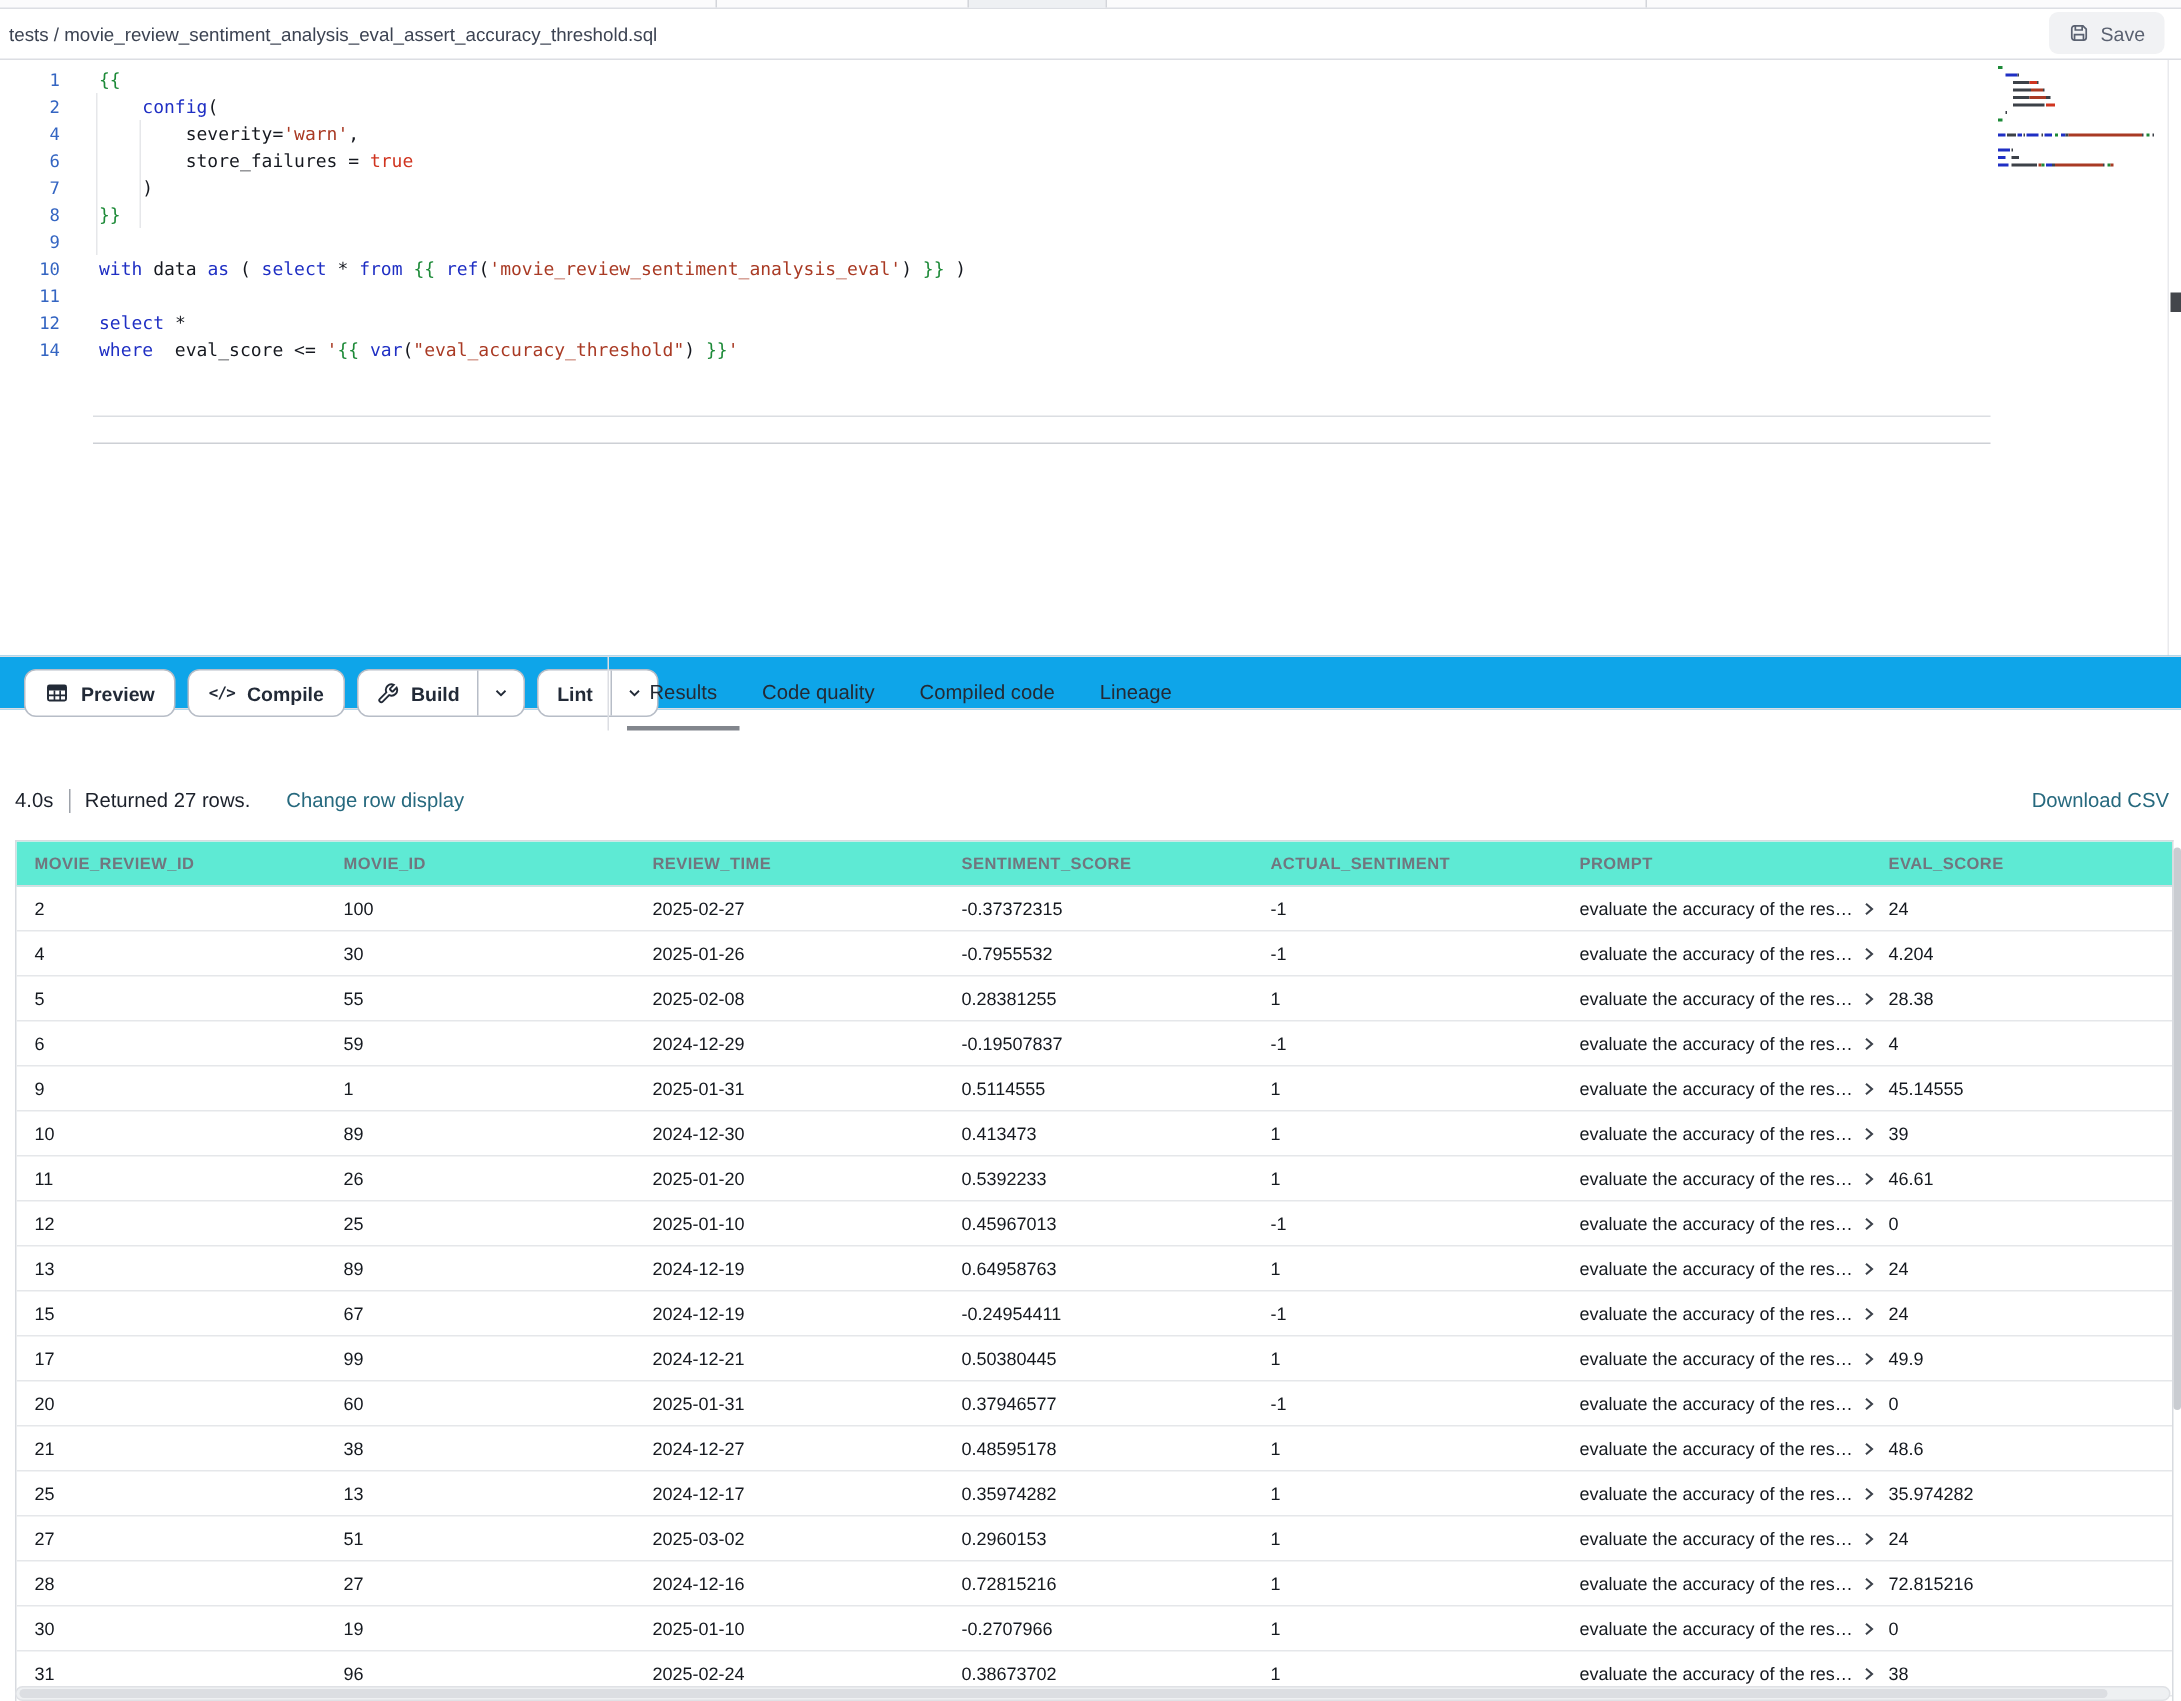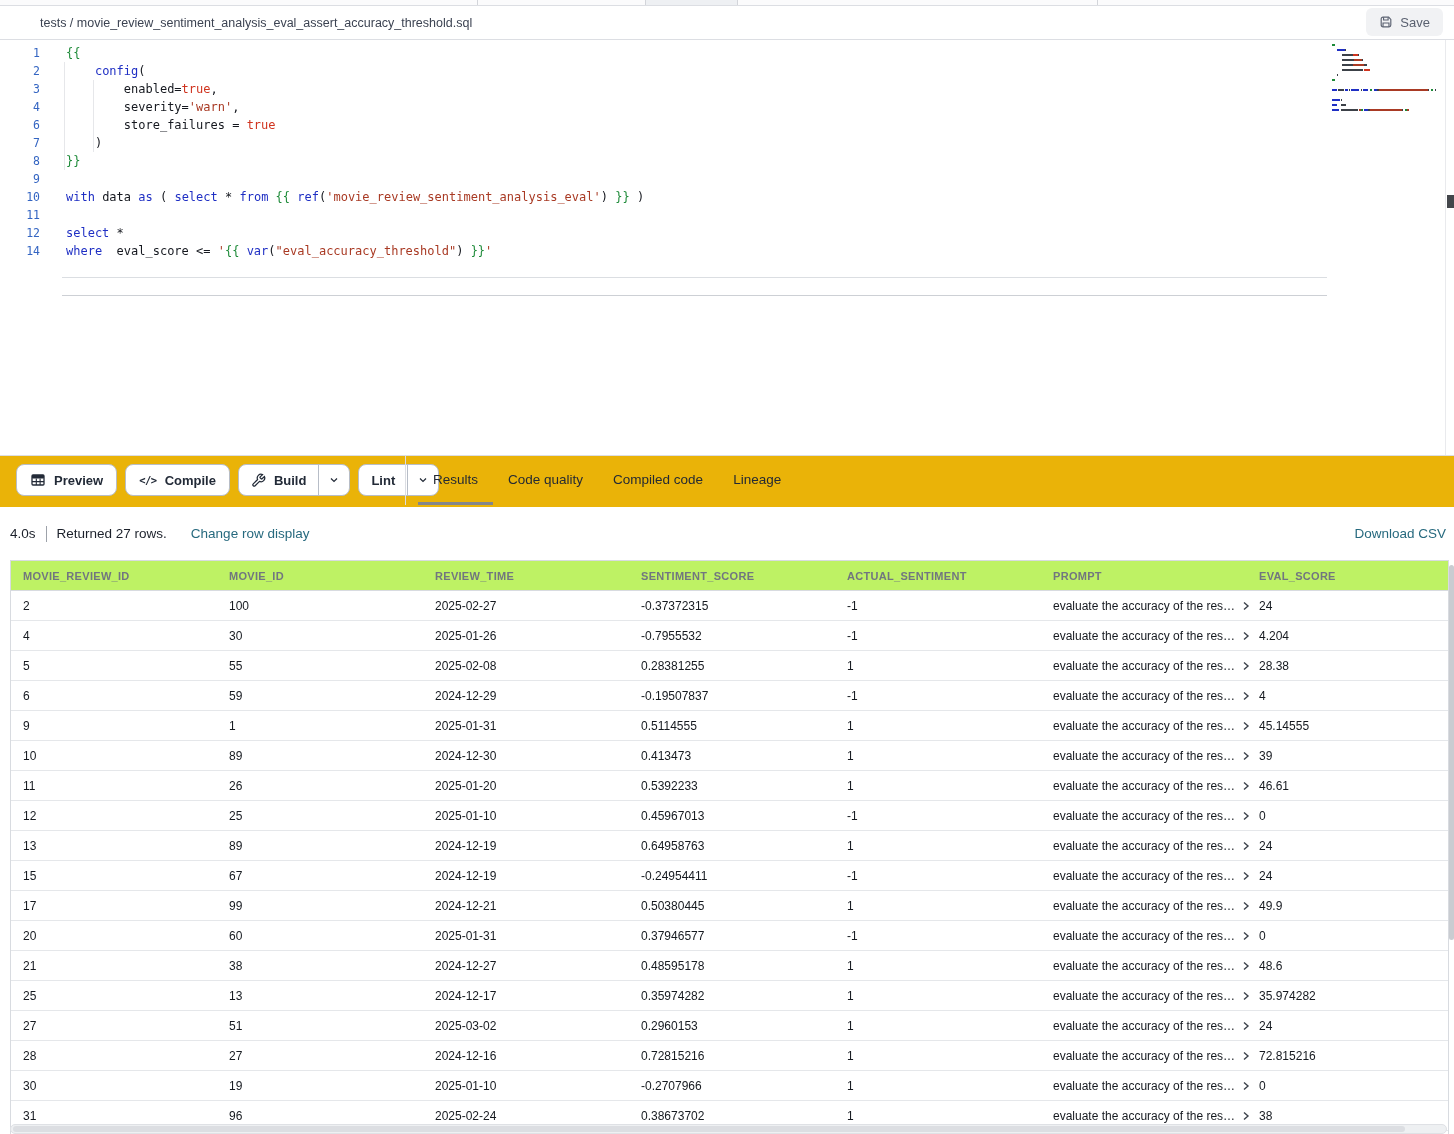--- a/index.html
+++ b/index.html
@@ -6,21 +6,21 @@
   body {
     width:1454px; height:1134px; position:relative; overflow:hidden;
     background:#fff; font-family:"Liberation Sans", sans-serif; color:#1c212b;
   }
   
   .top-strip { position:absolute; left:0; top:0; width:100%; height:6px; background:#fbfbfc; border-bottom:1px solid #dcdee3; }
   .strip-seg { position:absolute; top:0; height:5px; background:#eef0f3; }
   .strip-div { position:absolute; top:0; width:1px; height:5px; background:#d3d5da; }
   
   .crumb-bar { position:absolute; left:0; top:6px; width:100%; height:34px; background:#fff; border-bottom:1px solid #dcdee3; display:flex; align-items:center; }
-  .breadcrumb { margin-left:40px; font-size:12.5px; color:#3c4352; }
+  .breadcrumb { margin-left:6px; font-size:12.5px; color:#3c4352; }
   .save-btn { position:absolute; right:11px; top:2px; height:28px; display:inline-flex; align-items:center; gap:7px; padding:0 13px; background:#f1f2f4; border-radius:6px; color:#5a6170; font-size:13px; cursor:pointer; }
   .save-btn svg { display:block; }
   
   .editor { position:absolute; left:0; top:40px; width:100%; height:415px; background:#fff; font-family:"DejaVu Sans Mono", monospace; font-size:12px; }
   .code-lines { position:absolute; left:0; top:4px; }
   .cl { height:18px; line-height:18px; white-space:pre; position:relative; }
   .ln { display:inline-block; width:40px; text-align:right; color:#3465c2; font-size:11.5px; }
   .ct { margin-left:26px; }
   .tok-k { color:#1f2fc4; }
   .tok-s { color:#a93a24; }
@@ -29,42 +29,42 @@
   .tok-p { color:#15181f; }
   .guide { position:absolute; width:1px; background:#e6e7ea; }
   .curline { position:absolute; left:62px; top:237px; width:1265px; height:19px; border-top:1px solid #dbdee2; border-bottom:1px solid #cdd0d5; pointer-events:none; }
   .minimap { position:absolute; left:1332px; top:4px; width:112px; }
   .mm-line { height:5px; white-space:nowrap; font-size:0; }
   .mm-seg { display:inline-block; height:2px; }
   .bg-k{background:#1f2fc4}.bg-s{background:#a93a24}.bg-r{background:#d0341f}.bg-b{background:#1d8a38}.bg-p{background:#3c4148}.bg-sp{background:transparent}
   .ed-sep { position:absolute; left:1445px; top:0; width:1px; height:415px; background:#e9eaed; }
   .ed-thumb { position:absolute; left:1447px; top:155px; width:7px; height:13px; background:#43464b; }
   
-  .toolbar-row { position:absolute; left:0; top:455px; width:100%; height:56px; background:#eab308; border-top:1px solid #dcdee3; border-bottom:1px solid #dcdee3; }
+  .toolbar-row { position:absolute; left:0; top:437px; width:100%; height:36px; background:#0ea5e9; border-top:1px solid #dcdee3; border-bottom:1px solid #dcdee3; }
   .btn-group { position:absolute; left:16px; top:8px; display:flex; gap:8px; align-items:center; }
   .btn { display:inline-flex; align-items:center; gap:8px; height:32px; padding:0 13px; border:1px solid #b7bdc7; border-radius:8px; background:#fff; font-size:13px; font-weight:600; color:#222a37; cursor:pointer; }
   .split { display:inline-flex; height:32px; border:1px solid #b7bdc7; border-radius:8px; background:#fff; }
   .split .main { display:inline-flex; align-items:center; gap:8px; padding:0 12px; font-size:13px; font-weight:600; color:#222a37; cursor:pointer; }
   .split .chev { display:inline-flex; align-items:center; justify-content:center; width:31px; border-left:1px solid #b7bdc7; cursor:pointer; }
   .code-glyph { font-family:"DejaVu Sans Mono",monospace; font-size:10.5px; font-weight:700; color:#222a37; letter-spacing:-0.5px; }
   .tb-div { position:absolute; left:405px; top:0; width:1px; height:49px; background:#dcdee3; }
   .tabs { position:absolute; left:418px; top:0; height:49px; display:flex; }
   .tab { display:flex; align-items:center; padding:0 15px; font-size:13.5px; color:#242a34; border-bottom:3px solid transparent; cursor:pointer; }
   .tab.active { border-bottom-color:#82868d; }
   
   .status-row { position:absolute; left:0; top:507px; width:100%; height:53px; display:flex; align-items:center; background:#fff; font-size:13.5px; color:#1c212b; }
   .stat-time { margin-left:10px; }
   .stat-sep { width:1px; height:16px; background:#9da2aa; margin:0 10px; }
   .link { color:#26697e; cursor:pointer; }
   .link-change { margin-left:24px; }
   .link-download { position:absolute; right:8px; }
   
   .results-table { position:absolute; left:10px; top:560px; width:1439px; height:574px; border:1px solid #d8dbe0; border-bottom:none; background:#fff; overflow:hidden; }
   .cols { display:grid; grid-template-columns:206px 206px 206px 206px 206px 206px minmax(0,1fr); align-items:center; }
-  .thead { height:30px; background:#bef264; border-bottom:1px solid #d8dbe0; }
+  .thead { height:30px; background:#5eead4; border-bottom:1px solid #d8dbe0; }
   .hcell { padding-left:12px; font-size:11px; font-weight:700; color:#71767f; letter-spacing:0.3px; white-space:nowrap; }
   .trow { height:30px; border-bottom:1px solid #e5e7ea; }
   .tcell { padding-left:12px; font-size:12px; color:#15191f; white-space:nowrap; }
   .prompt-cell { display:flex; align-items:center; gap:7px; }
   .prompt-cell svg { flex:none; }
   
   .vthumb { position:absolute; left:1449px; top:565px; width:5px; height:375px; background:#c9ccd1; border-radius:3px; }
   .hscroll { position:absolute; left:10px; top:1124px; width:1437px; height:10px; background:#eef0f2; border:1px solid #dfe1e5; border-radius:5px; }
   .hthumb { margin:1px 2px; height:6px; width:97%; background:#dcdee2; border-radius:3px; }
 </style>
@@ -91,21 +91,20 @@
   </div>
 </div>
 
 <div class="editor">
   <div class="guide" style="left:64px;top:22px;height:108px"></div>
   <div class="guide" style="left:93px;top:40px;height:72px"></div>
   <div class="curline"></div>
   <div class="code-lines">
       <div class="cl"><span class="ln">1</span><span class="ct"><span class="tok-b">{{</span></span></div>
       <div class="cl"><span class="ln">2</span><span class="ct"><span class="tok-p">    </span><span class="tok-k">config</span><span class="tok-p">(</span></span></div>
-      <div class="cl"><span class="ln">3</span><span class="ct"><span class="tok-p">        enabled=</span><span class="tok-r">true</span><span class="tok-p">,</span></span></div>
       <div class="cl"><span class="ln">4</span><span class="ct"><span class="tok-p">        severity=</span><span class="tok-s">'warn'</span><span class="tok-p">,</span></span></div>
       <div class="cl"><span class="ln">6</span><span class="ct"><span class="tok-p">        store_failures = </span><span class="tok-r">true</span></span></div>
       <div class="cl"><span class="ln">7</span><span class="ct"><span class="tok-p">    )</span></span></div>
       <div class="cl"><span class="ln">8</span><span class="ct"><span class="tok-b">}}</span></span></div>
       <div class="cl"><span class="ln">9</span><span class="ct"></span></div>
       <div class="cl"><span class="ln">10</span><span class="ct"><span class="tok-k">with</span><span class="tok-p"> data </span><span class="tok-k">as</span><span class="tok-p"> ( </span><span class="tok-k">select</span><span class="tok-p"> * </span><span class="tok-k">from</span><span class="tok-p"> </span><span class="tok-b">{{</span><span class="tok-p"> </span><span class="tok-k">ref</span><span class="tok-p">(</span><span class="tok-s">'movie_review_sentiment_analysis_eval'</span><span class="tok-p">) </span><span class="tok-b">}}</span><span class="tok-p"> )</span></span></div>
       <div class="cl"><span class="ln">11</span><span class="ct"></span></div>
       <div class="cl"><span class="ln">12</span><span class="ct"><span class="tok-k">select</span><span class="tok-p"> *</span></span></div>
       <div class="cl"><span class="ln">14</span><span class="ct"><span class="tok-k">where</span><span class="tok-p">  eval_score &lt;= </span><span class="tok-s">'</span><span class="tok-b">{{</span><span class="tok-p"> </span><span class="tok-k">var</span><span class="tok-p">(</span><span class="tok-s">"eval_accuracy_threshold"</span><span class="tok-p">) </span><span class="tok-b">}}</span><span class="tok-s">'</span></span></div>
     </div>

